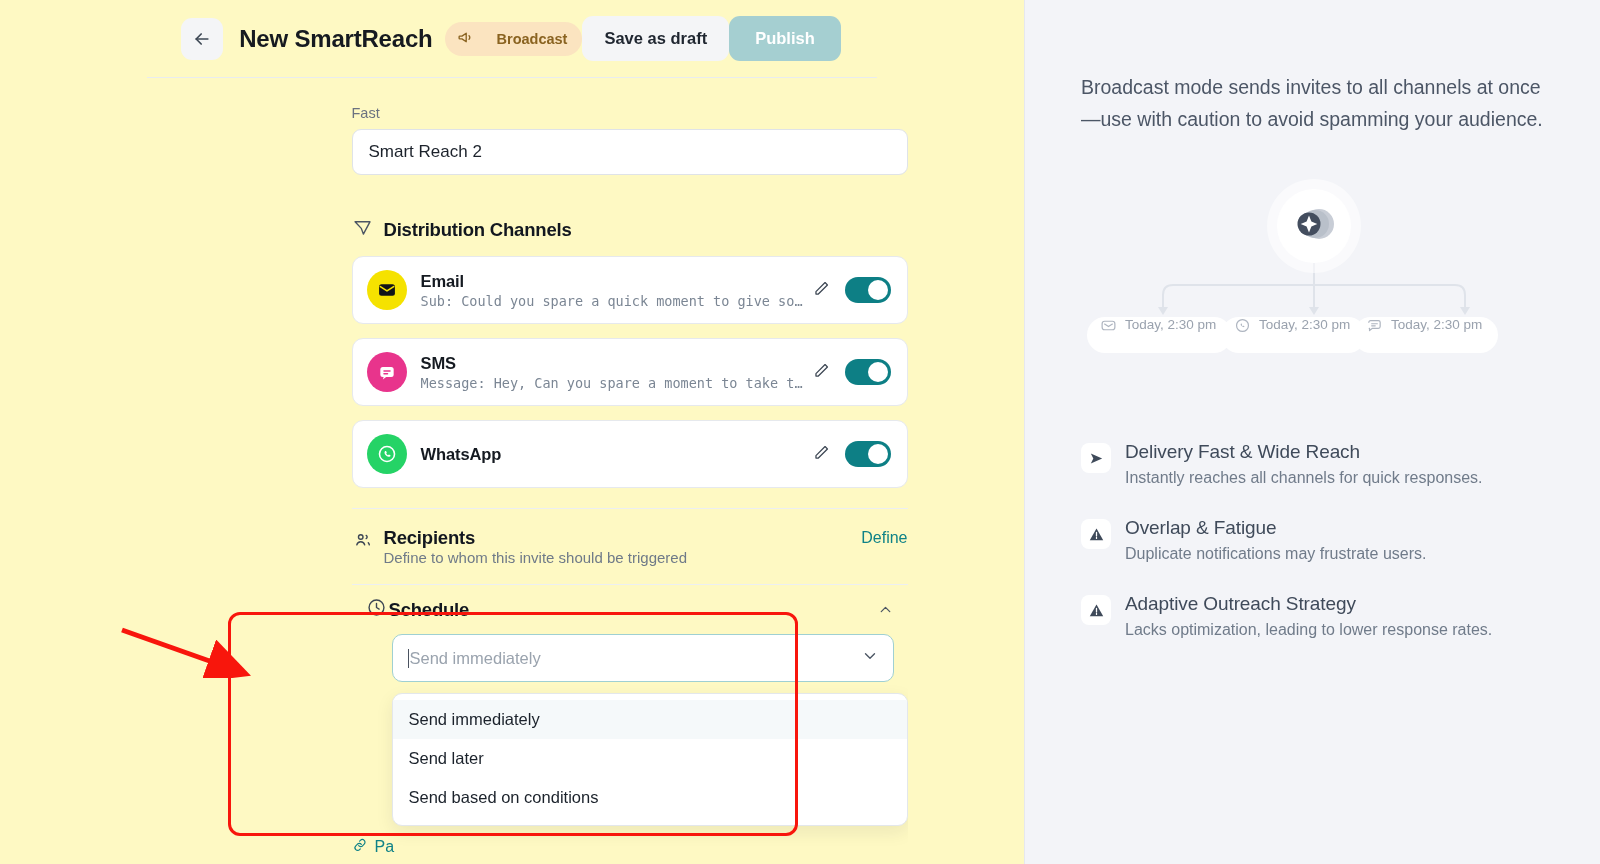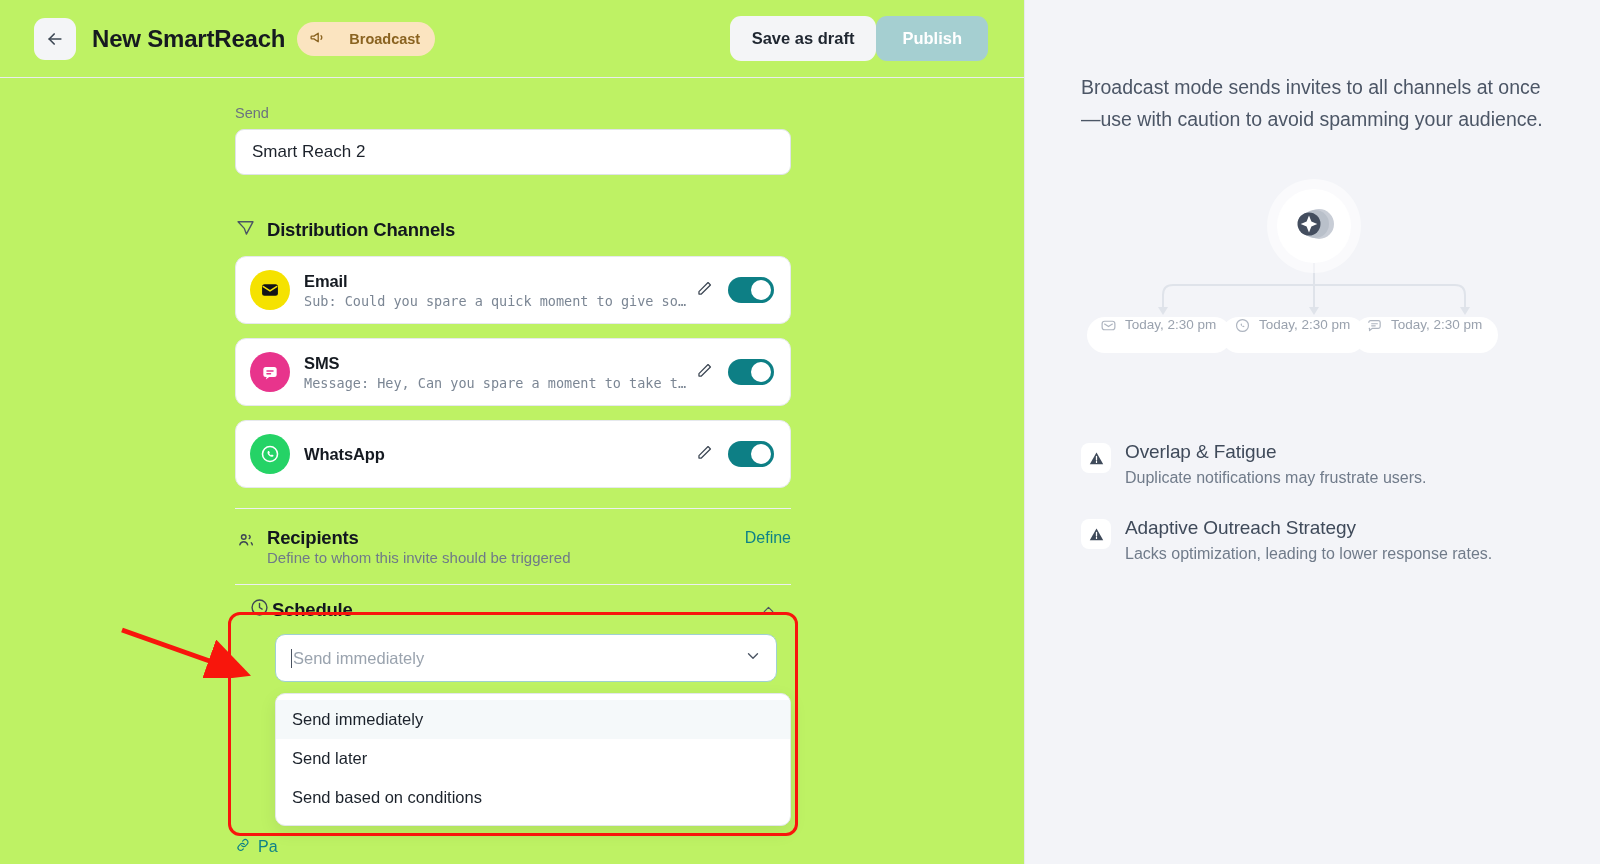--- a/index.html
+++ b/index.html
@@ -7,23 +7,23 @@
     width: 1600px; height: 864px;
     font-family: "Liberation Sans", sans-serif;
     background: #ffffff;
     overflow: hidden;
   }
   .app { position: relative; width: 1600px; height: 864px; display: flex; }
 
   
   .left-pane {
     width: 1024px; height: 864px;
-    background: #bef264;
+    background: #fef9c3;
     position: relative;
-    display: flex; flex-direction: column;
+    display: flex; flex-direction: column; align-items: center;
   }
   .topbar {
     height: 78px; min-height: 78px;
     border-bottom: 1px solid #e9ecef;
     display: flex; align-items: center;
     padding: 0 36px 0 34px;
     position: relative;
   }
   .back-btn {
     width: 42px; height: 42px; border-radius: 11px;
@@ -231,21 +231,21 @@
       </div>
       <div class="topbar-actions">
         <button class="btn-draft">Save as draft</button>
         <button class="btn-publish">Publish</button>
       </div>
     </div>
 
     <div class="form-scroll">
       <div class="form-col">
 
-        <div class="field-label">Send</div>
+        <div class="field-label">Fast</div>
         <input class="title-input" type="text" value="Smart Reach 2" placeholder="Enter title" style="">
 
         <div class="section-head">
           <span>
             <svg width="21" height="21" viewBox="0 0 24 24" fill="none" stroke="#4b5563" stroke-width="1.6" stroke-linejoin="round">
                 <path d="M3.5 5.5h17L13 19.5 10.6 13 3.5 5.5z"></path>
               </svg>
           </span>
           <span class="stitle">Distribution Channels</span>
         </div>
@@ -451,36 +451,47 @@
             </svg>
         </span>
         <span>Today, 2:30 pm</span>
       </div>
     </div>
 
     <div class="features">
       <div class="feat">
         <div class="feat-icon">
           <svg width="17" height="17" viewBox="0 0 24 24" fill="#3f4a5a">
-              <path d="M12 3.5l9.5 16.5H2.5L12 3.5z"></path>
-              <path d="M12 9v5M12 16.2v1.4" stroke="#ffffff" stroke-width="1.8" stroke-linecap="round"></path>
+              <path d="M4 5l16 7-16 7 3.5-7L4 5z"></path>
             </svg>
         </div>
         <div>
-          <div class="feat-title">Overlap &amp; Fatigue</div>
-          <div class="feat-desc">Duplicate notifications may frustrate users.</div>
+          <div class="feat-title">Delivery Fast &amp; Wide Reach</div>
+          <div class="feat-desc">Instantly reaches all channels for quick responses.</div>
         </div>
       </div>
       <div class="feat">
         <div class="feat-icon">
           <svg width="17" height="17" viewBox="0 0 24 24" fill="#3f4a5a">
               <path d="M12 3.5l9.5 16.5H2.5L12 3.5z"></path>
               <path d="M12 9v5M12 16.2v1.4" stroke="#ffffff" stroke-width="1.8" stroke-linecap="round"></path>
             </svg>
         </div>
         <div>
+          <div class="feat-title">Overlap &amp; Fatigue</div>
+          <div class="feat-desc">Duplicate notifications may frustrate users.</div>
+        </div>
+      </div>
+      <div class="feat">
+        <div class="feat-icon">
+          <svg width="17" height="17" viewBox="0 0 24 24" fill="#3f4a5a">
+              <path d="M12 3.5l9.5 16.5H2.5L12 3.5z"></path>
+              <path d="M12 9v5M12 16.2v1.4" stroke="#ffffff" stroke-width="1.8" stroke-linecap="round"></path>
+            </svg>
+        </div>
+        <div>
           <div class="feat-title">Adaptive Outreach Strategy</div>
           <div class="feat-desc">Lacks optimization, leading to lower response rates.</div>
         </div>
       </div>
     </div>
   </div>
 </div>
 
 </body></html>

